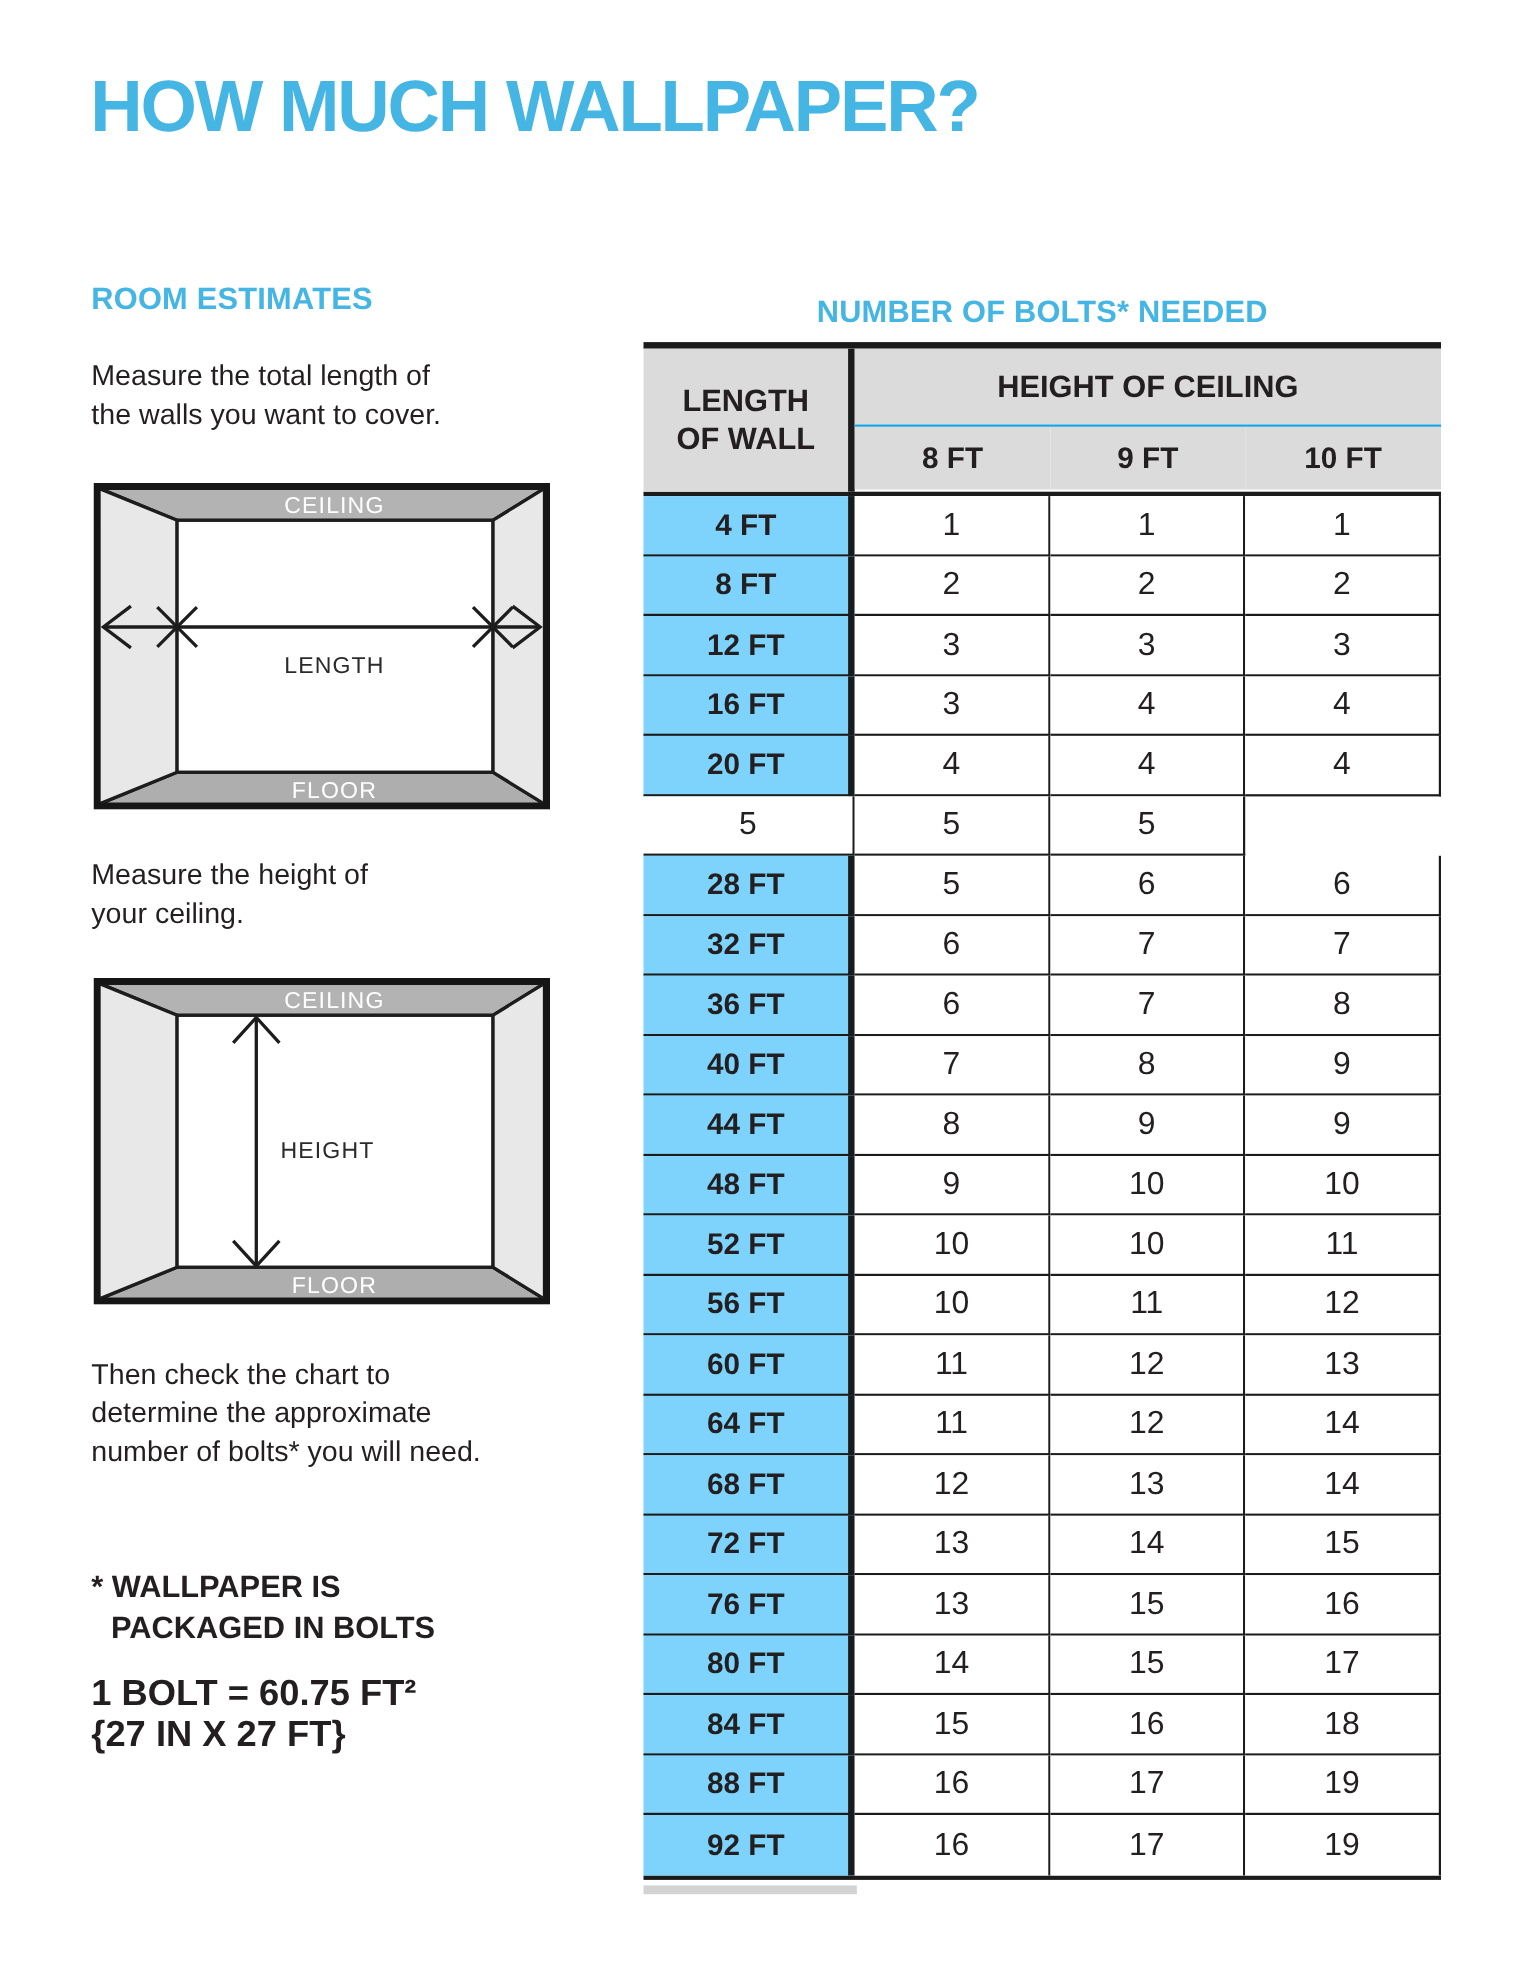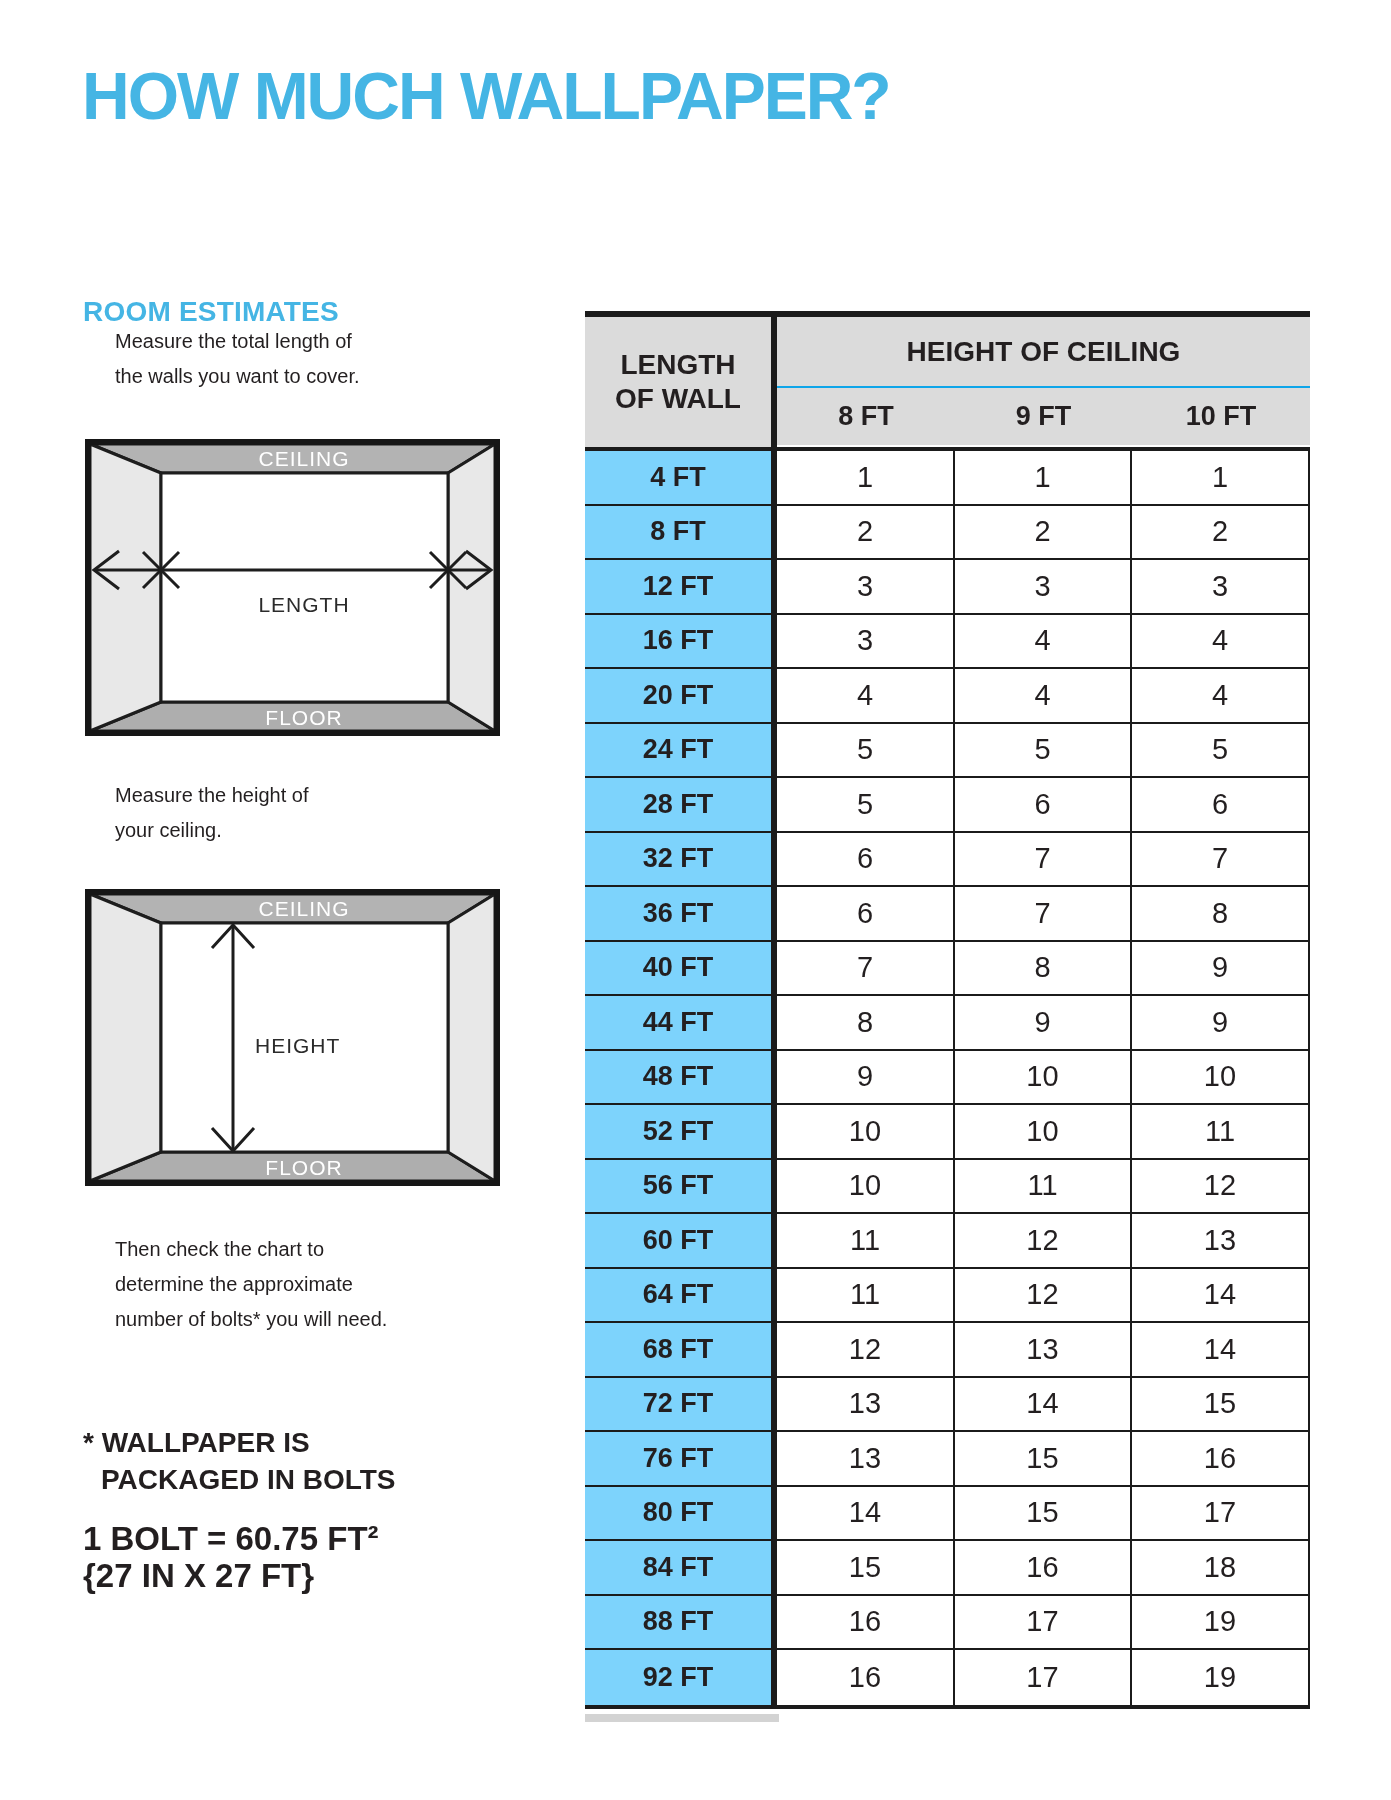--- a/index.html
+++ b/index.html
@@ -6,27 +6,27 @@
   body { background:#ffffff; }
   .page {
     position:relative; width:1391px; height:1800px; background:#ffffff;
     font-family:"Liberation Sans", sans-serif; color:#231f20; overflow:hidden;
   }
   .page-title {
     position:absolute; left:82px; top:58px;
     font-size:66px; font-weight:700; letter-spacing:-2px; color:#45b5e4;
   }
   .section-heading {
-    position:absolute; font-size:28px; font-weight:700; color:#45b5e4; letter-spacing:0.2px;margin-top:40px;
+    position:absolute; font-size:28px; font-weight:700; color:#45b5e4; letter-spacing:0.2px;
   }
   .h-room { left:83px; top:256px; }
   .h-bolts { left:585px; top:268px; width:725px; text-align:center; }
   .body-text {
-    position:absolute; left:83px; font-size:20px; line-height:35px;
-    white-space:pre-line; color:#231f20;margin-left:32px;
+    position:absolute; left:83px; font-size:26px; line-height:35px;
+    white-space:pre-line; color:#231f20;
   }
   .p-step1 { top:324px; }
   .p-step2 { top:778px; }
   .p-step3 { top:1232px; }
   .footnote {
     position:absolute; left:83px; top:1424px; font-size:28px; font-weight:700;
     line-height:37px; white-space:pre-line; padding-left:18px; text-indent:-18px;
   }
   .bolt-info {
     position:absolute; left:83px; top:1520px; font-size:33px; font-weight:700; line-height:37px;
@@ -173,21 +173,20 @@
           <div class="cell val">4</div>
           <div class="cell val">4</div>
         </div>
         <div class="trow">
           <div class="cell label">20 FT</div>
           <div class="cell val">4</div>
           <div class="cell val">4</div>
           <div class="cell val">4</div>
         </div>
         <div class="trow">
-          <div class="cell label">24 FT</div>
           <div class="cell val">5</div>
           <div class="cell val">5</div>
           <div class="cell val">5</div>
         </div>
         <div class="trow">
           <div class="cell label">28 FT</div>
           <div class="cell val">5</div>
           <div class="cell val">6</div>
           <div class="cell val">6</div>
         </div>

